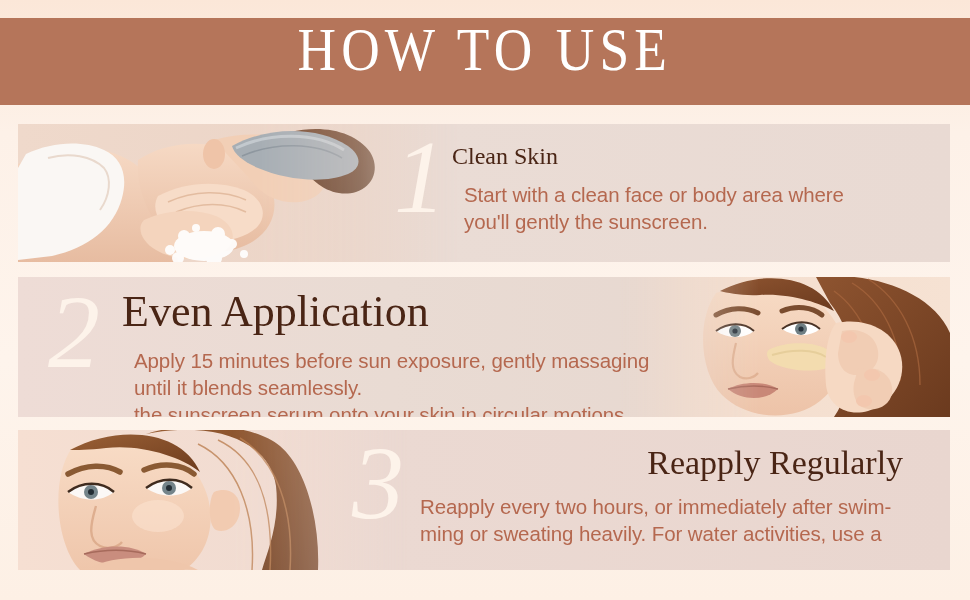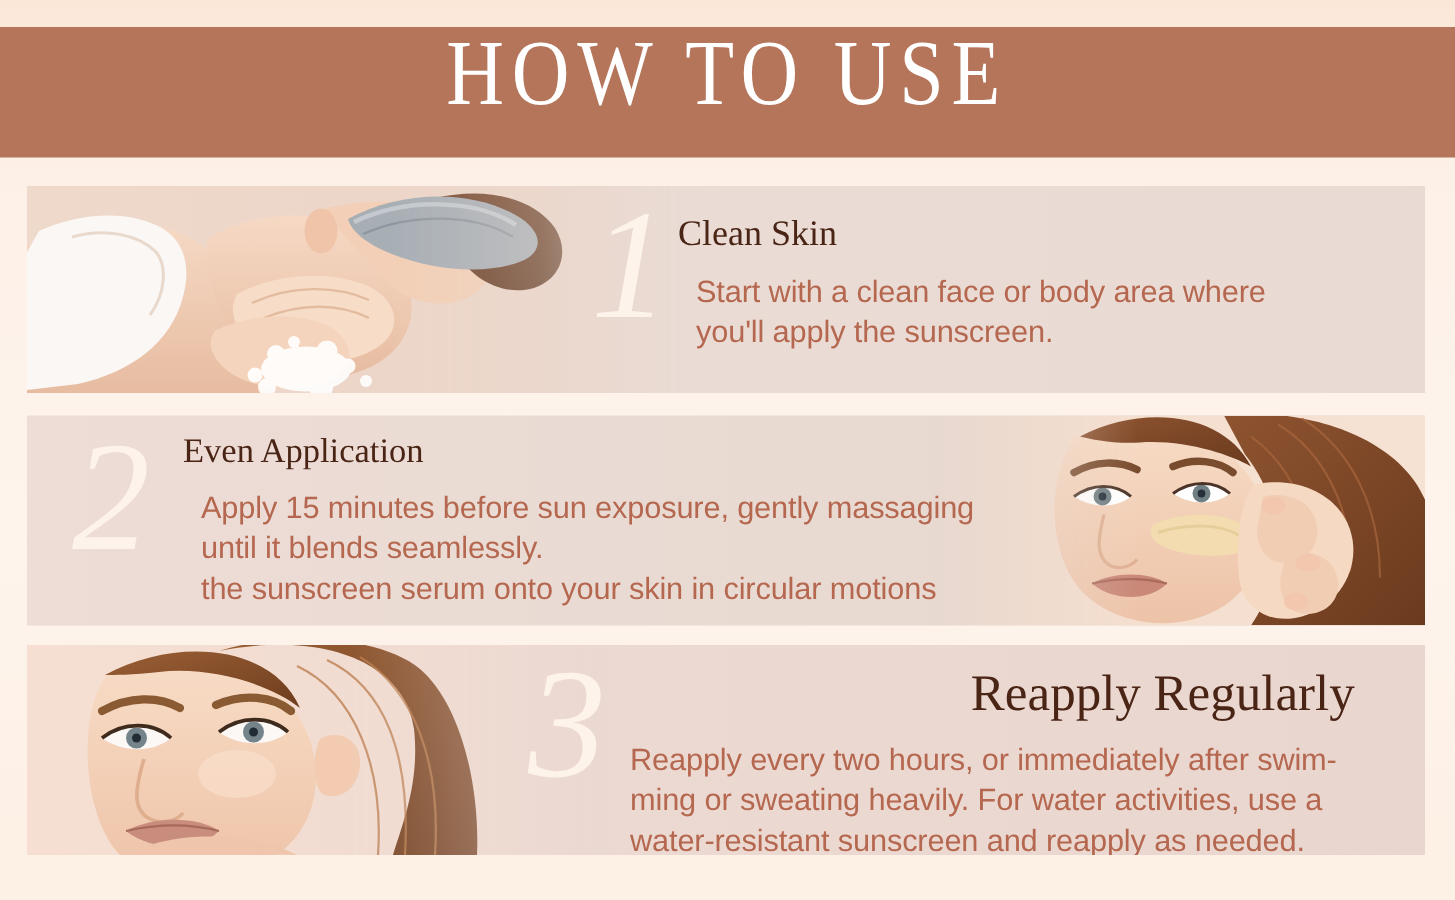--- a/index.html
+++ b/index.html
@@ -98,21 +98,21 @@
 
   
   #step-1 .photo { left: 0; width: 440px; }
   #step-1 .numeral { left: 376px; top: 4px; font-size: 104px; }
   #step-1 .content { left: 434px; top: 20px; }
   #step-1 .step-title { font-size: 24px; }
 
   #step-2 .photo { right: 0; width: 330px; }
   #step-2 .numeral { left: 30px; top: 6px; font-size: 104px; }
   #step-2 .content { left: 104px; top: 12px; }
-  #step-2 .step-title { font-size: 23px; }
+  #step-2 .step-title { font-size: 44px; }
 
   #step-3 .photo { left: 0; width: 390px; }
   #step-3 .numeral { left: 334px; top: 4px; font-size: 104px; }
   #step-3 .content { left: 390px; top: 15px; }
   #step-3 .step-title { font-size: 34px; text-align: right; }
 </style>
 </head>
 <body>
 
 <div class="page">
@@ -176,21 +176,21 @@
         </g>
       </svg>
     </div>
 
     <div class="numeral">1</div>
 
     <div class="content">
       <div class="step-title">Clean Skin</div>
       <div class="step-body">
         <span>Start with a clean face or body area where</span>
-        <span>you'll apply the sunscreen.</span>
+        <span>you'll gently the sunscreen.</span>
       </div>
     </div>
   </div>
 
   <div class="step" id="step-2">
 
     <div class="photo fade-left">
       <svg class="photo-inner" viewBox="0 0 330 140" preserveAspectRatio="xMidYMid slice">
         <defs>
           <linearGradient id="bg2" x1="0" y1="0" x2="1" y2="0">
@@ -320,18 +320,17 @@
       </svg>
     </div>
 
     <div class="numeral">3</div>
 
     <div class="content">
       <div class="step-title">Reapply Regularly</div>
       <div class="step-body">
         <span>Reapply every two hours, or immediately after swim-</span>
         <span>ming or sweating heavily. For water activities, use a</span>
-        <span>water-resistant sunscreen and reapply as needed.</span>
       </div>
     </div>
   </div>
 
 </div>
 
 </body></html>

